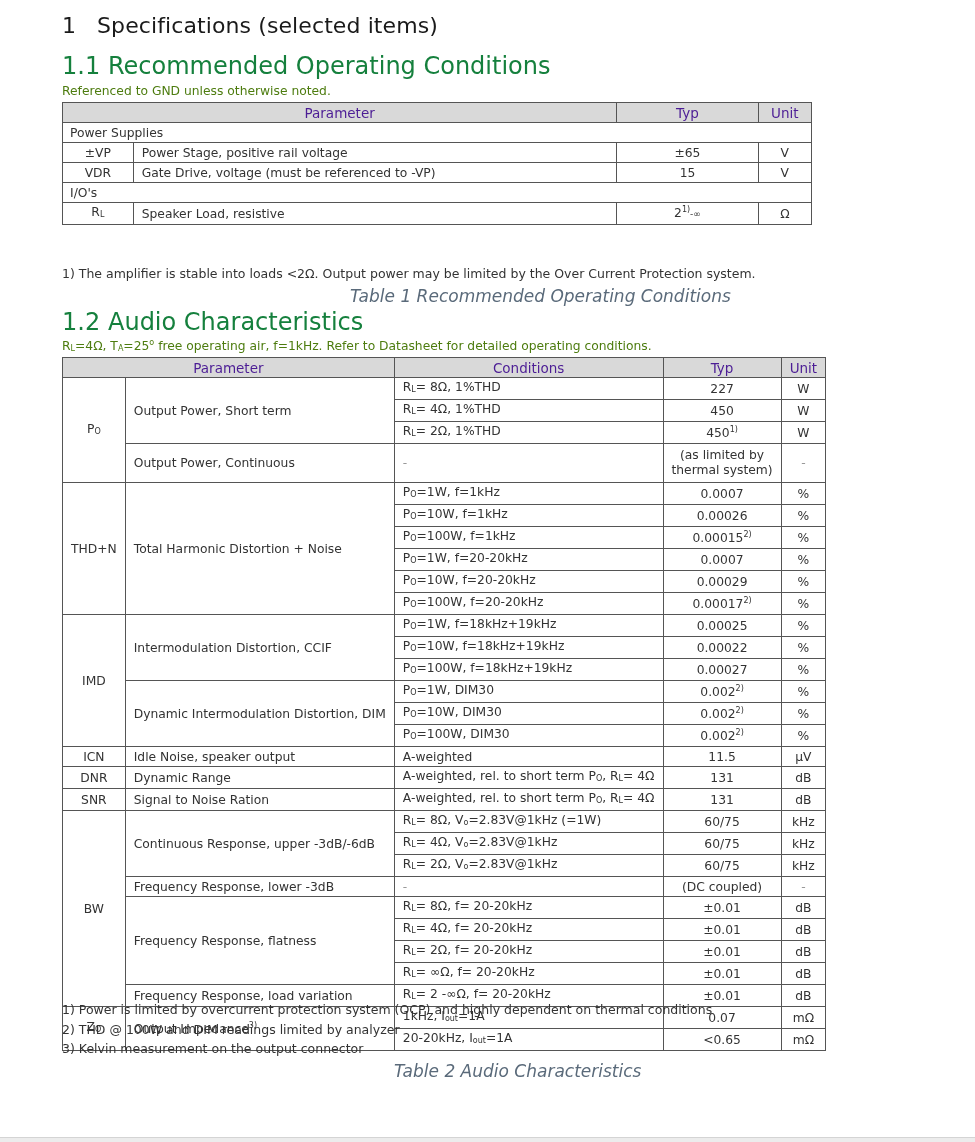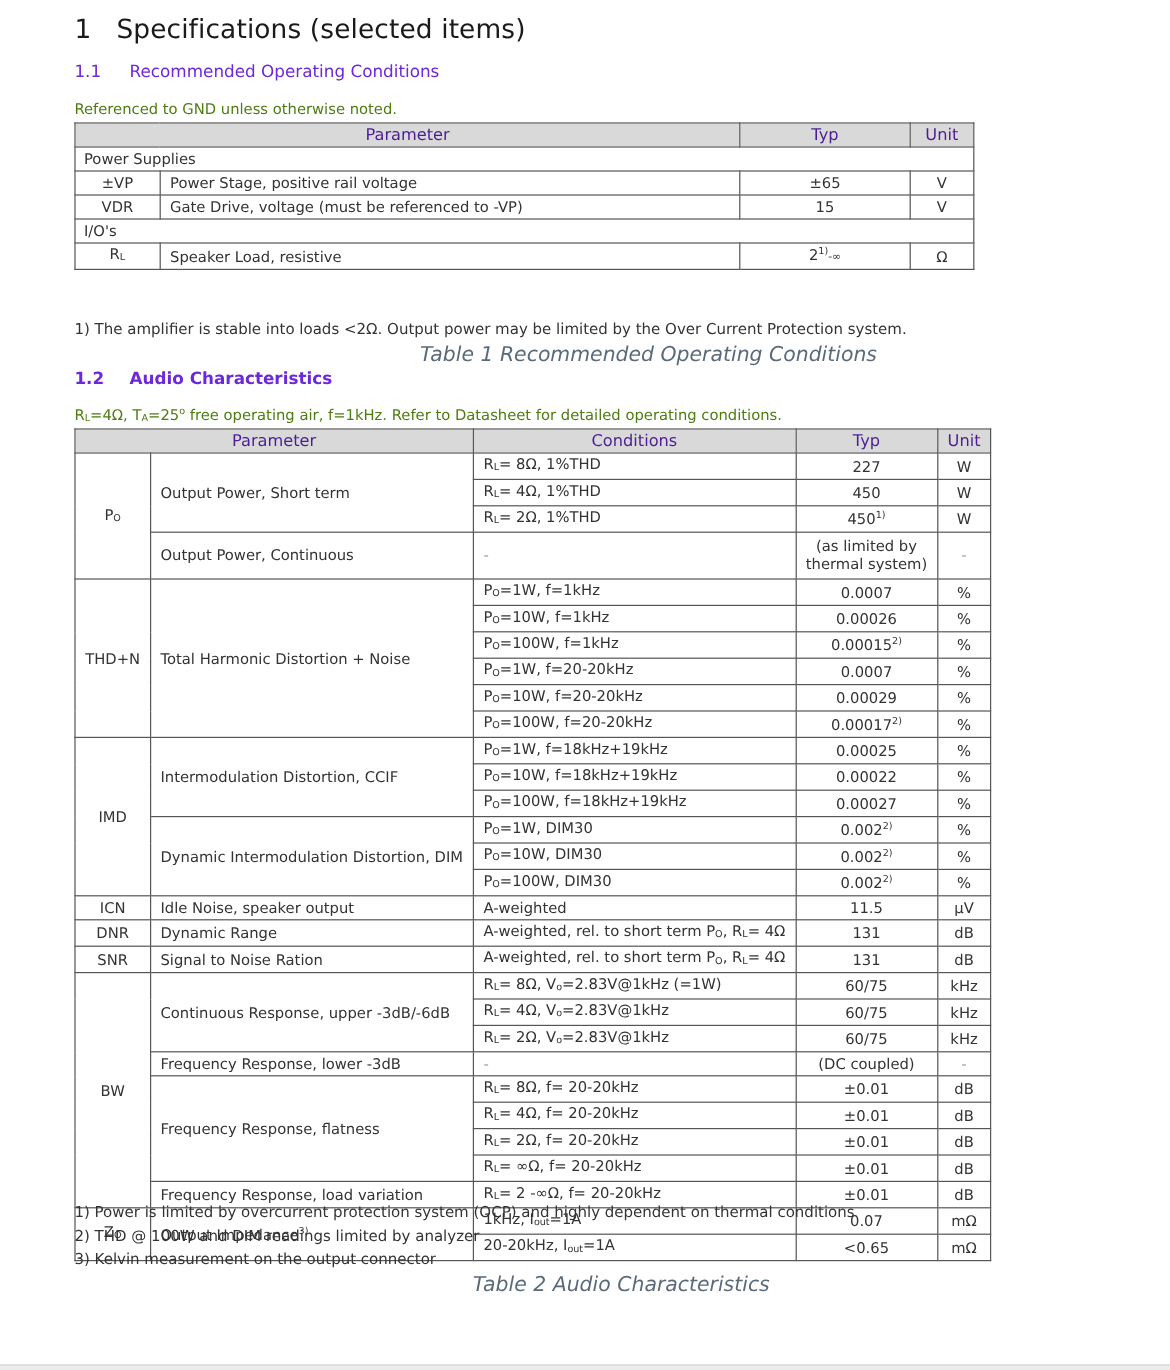--- a/index.html
+++ b/index.html
@@ -2,21 +2,21 @@
 <html><head>
 <meta charset="utf-8">
 <style>
   html, body { margin: 0; padding: 0; background: #ffffff; }
   body { width: 975px; height: 1142px; position: relative; overflow: hidden;
          font-family: "DejaVu Sans", sans-serif; color: #2a2a2a; }
   .page { position: absolute; left: 0; top: 0; width: 812px; height: 1136px; background: #fff; }
   .bottom-bar { position: absolute; left: 0; top: 1137px; width: 975px; height: 5px; background: #ececec; border-top: 1px solid #d4d4d4; }
   .h1 { position: absolute; left: 62px; top: 13px; font-size: 22px; color: #1a1a1a; letter-spacing: 0.1px; }
   .h1 .num { display: inline-block; width: 35px; }
-  .h2 { position: absolute; left: 62px; font-size: 14px; color: #6d28d9; }
+  .h2 { position: absolute; left: 62px; font-size: 24px; color: #15803d; }
   .h2 .num { display: inline-block; width: 46px; }
   .note { position: absolute; left: 62px; font-size: 12.3px; color: #4d7c0f; }
   .caption { position: absolute; font-size: 17px; font-style: italic; color: #5a6a7a; }
   table { position: absolute; left: 62px; border-collapse: collapse; font-size: 12.3px; color: #333; table-layout: fixed; }
   td, th { border: 1px solid #555; padding: 0 8px; height: 19px; line-height: 18px; white-space: nowrap; overflow: hidden; }
   th { background: #d9d9d9; font-weight: normal; font-size: 13.5px; color: #4c1d95; height: 19px; }
   .c { text-align: center; }
   .l { text-align: left; }
   .grp { text-align: left; padding-left: 7px; }
   sub { font-size: 8px; vertical-align: -1px; }
@@ -77,21 +77,21 @@
       <td class="l">Speaker Load, resistive</td>
       <td class="c"><span>2</span><sup>1)</sup><span style="font-size:9px">-∞</span></td>
       <td class="c">Ω</td>
     </tr>
   </tbody>
     </table>
 
   <div class="footn" style="top:266px;">1) The amplifier is stable into loads &lt;2Ω. Output power may be limited by the Over Current Protection system.</div>
   <div class="caption" style="left:350px; top:286px;">Table 1 Recommended Operating Conditions</div>
 
-  <div class="h2" style="top:308px;font-weight:bold;">
+  <div class="h2" style="top:308px;">
     <span class="num">1.2</span><span>Audio Characteristics</span>
   </div>
 
   <div class="note" style="top:339px;"><span>R</span><sub>L</sub><span>=4Ω, T</span><sub>A</sub><span>=25</span><sup>o</sup><span> free operating air, f=1kHz. Refer to Datasheet for detailed operating conditions.</span></div>
 
   <table id="t2">
     <colgroup>
         <col style="width:79px">
         <col style="width:272px">
         <col style="width:264px">

